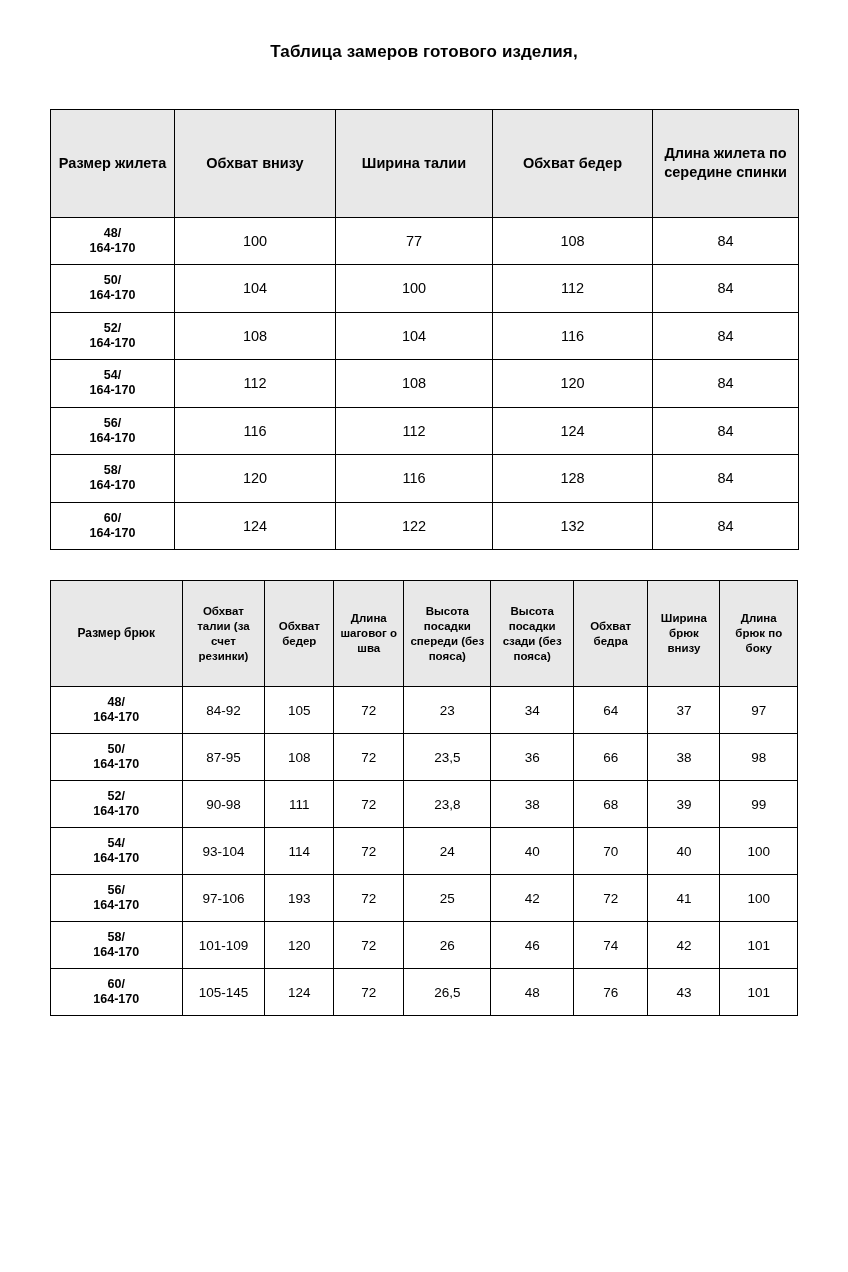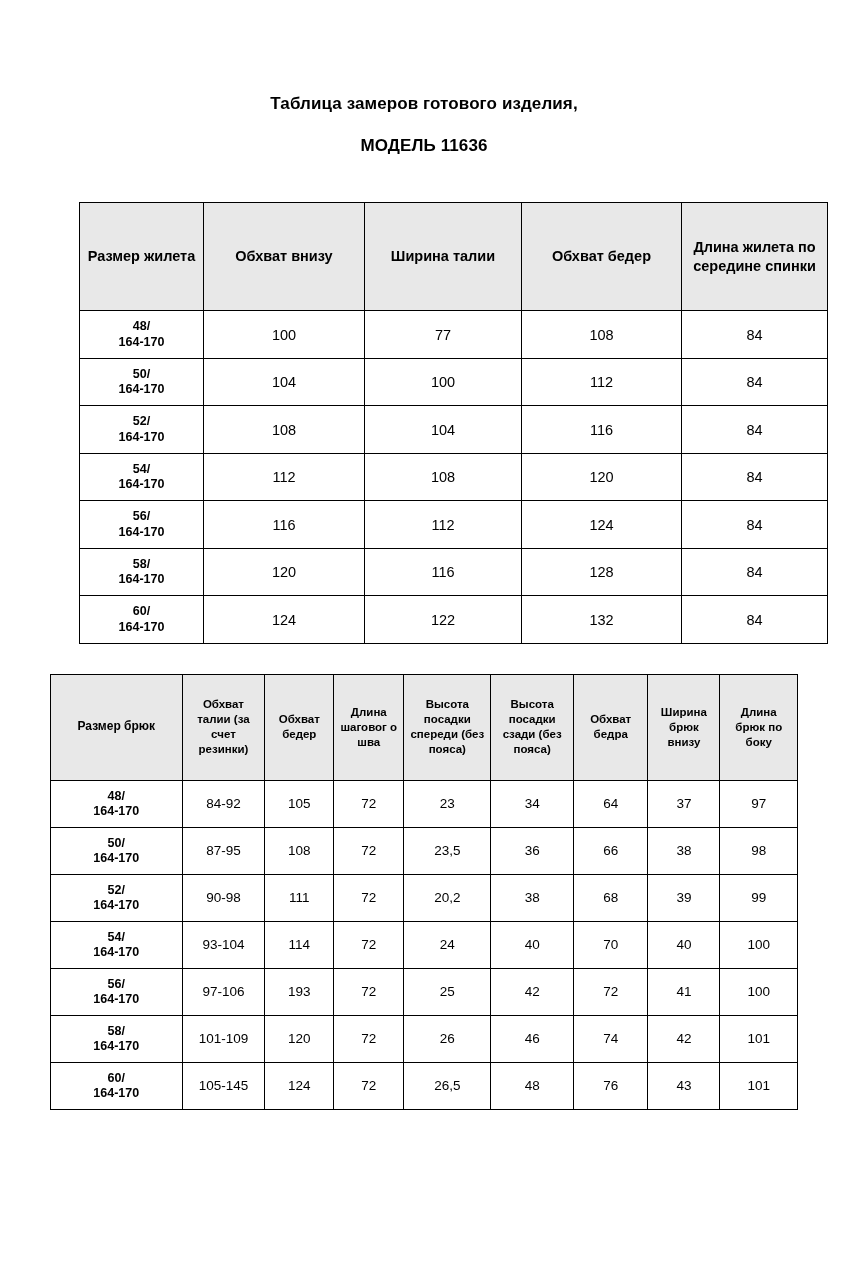--- a/index.html
+++ b/index.html
@@ -15,21 +15,21 @@
     position: relative;
     overflow: hidden;
   }
   .page {
     width: 848px;
     height: 1272px;
     box-sizing: border-box;
     padding: 0;
   }
   .titles {
-    padding-top: 92px;
+    padding-top: 40px;
     text-align: center;
   }
   .title-line {
     font-size: 17px;
     font-weight: bold;
     line-height: 1.45;
     letter-spacing: 0.1px;
   }
   .title-line.second {
     margin-top: 17px;
@@ -41,21 +41,21 @@
   table.measure td, table.measure th {
     border: 1px solid #000000;
     text-align: center;
     vertical-align: middle;
     font-weight: normal;
     padding: 2px 3px;
   }
   
   .t1-wrap {
     margin-top: 44px;
-    padding-left: 79px;
+    padding-left: 50px;
   }
   table.t1 {
     width: 748px;
   }
   table.t1 thead td {
     background: #e8e8e8;
     font-size: 14.5px;
     font-weight: bold;
     height: 103px;
     line-height: 1.32;
@@ -114,21 +114,20 @@
   .c2-9 { width: 73px; }
   .nowrap { white-space: nowrap; margin-top: 28px; }
 </style>
 </head>
 <body>
 
 <div class="page">
 
   <div class="titles">
     <div class="title-line">Таблица замеров готового изделия,</div>
-    <div class="title-line second">МОДЕЛЬ 11636</div>
   </div>
 
   <div class="t1-wrap">
     <table class="measure t1">
       <colgroup>
         <col class="c1-1">
           <col class="c1-2">
           <col class="c1-3">
           <col class="c1-4">
           <col class="c1-5">
@@ -243,21 +242,21 @@
           <td>36</td>
           <td>66</td>
           <td>38</td>
           <td>98</td>
         </tr>
         <tr>
           <td class="size"><span>52/</span><br><span>164-170</span></td>
           <td class="nowrap">90-98</td>
           <td>111</td>
           <td>72</td>
-          <td>20,2</td>
+          <td>23,8</td>
           <td>38</td>
           <td>68</td>
           <td>39</td>
           <td>99</td>
         </tr>
         <tr>
           <td class="size"><span>54/</span><br><span>164-170</span></td>
           <td class="nowrap">93-104</td>
           <td>114</td>
           <td>72</td>

